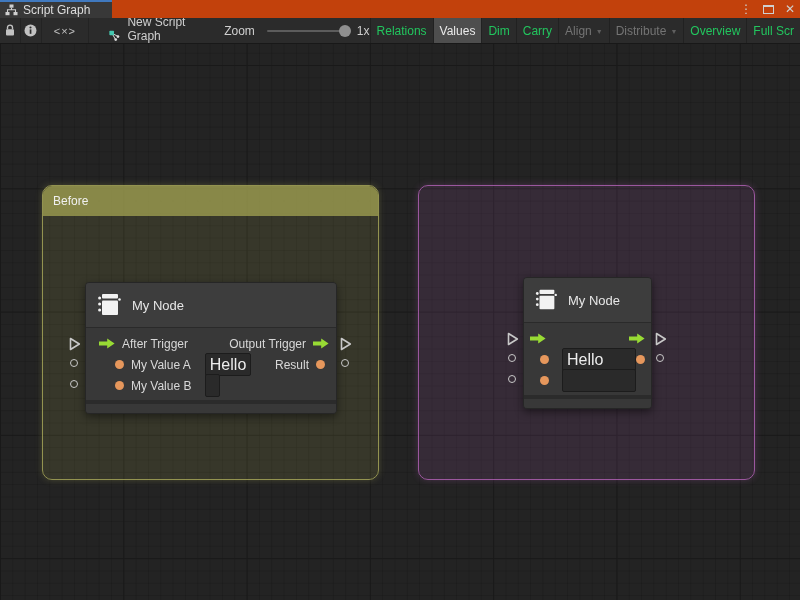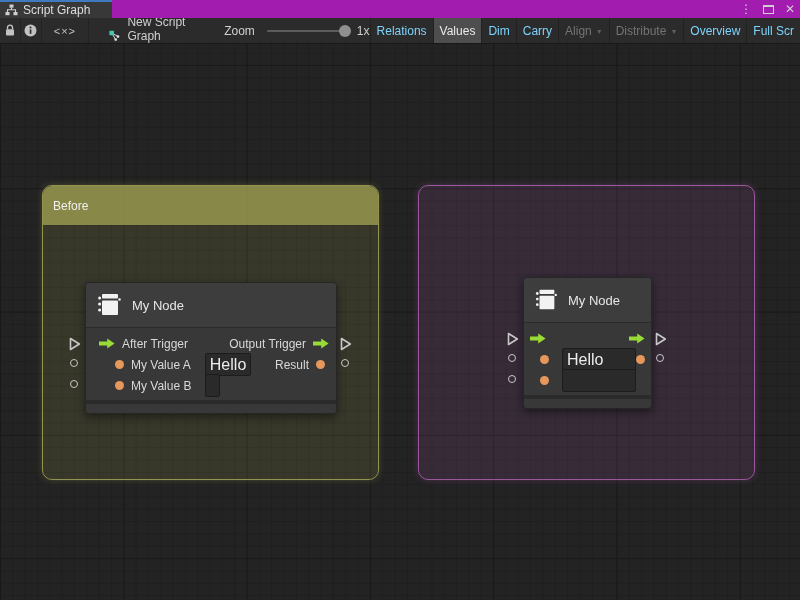--- a/index.html
+++ b/index.html
@@ -7,21 +7,21 @@
   body {
     position: relative;
     background: #191919;
     font-family: "Liberation Sans", sans-serif;
     font-size: 12px;
     color: #cccccc;
     -webkit-font-smoothing: antialiased;
   }
 
   
-  .tabbar { position: absolute; top:0; left:0; width:800px; height:18px; background:#a21caf;text-decoration:underline; }
+  .tabbar { position: absolute; top:0; left:0; width:800px; height:18px; background:#c2410c;text-decoration:underline; }
   .tab {
     position:absolute; left:0; top:0; width:112px; height:18px;
     background:#383838; border-top:2px solid #4079bf;
     display:flex; align-items:center; gap:5px; padding-left:5px;
     color:#dedede;
   }
   .win-controls { position:absolute; right:5px; top:0; height:18px; display:flex; align-items:center; gap:11px; color:#cfcfcf; }
   .win-glyph { font-size:12px; line-height:18px; cursor:default; }
   .win-max { width:11px; height:9px; border:1px solid #cfcfcf; border-top:2.5px solid #cfcfcf; display:inline-block; }
 
@@ -34,21 +34,21 @@
   .tb-icon-btn { display:flex; align-items:center; justify-content:center; border-right:1px solid #232323; }
   .tb-lock { width:27px; } .tb-info { width:27px; } .tb-code { width:62px; font-size:11px; letter-spacing:1px; color:#c2c2c2; }
   .tb-newgraph { display:flex; align-items:flex-end; gap:7px; margin-left:16px; padding:0 4px; }
   .tb-zoom { display:flex; align-items:center; margin-left:22px; }
   .zoom-track { position:relative; width:80px; height:2px; background:#5c5c5c; margin-left:12px; border-radius:1px; }
   .zoom-handle { position:absolute; right:-4px; top:-5px; width:12px; height:12px; border-radius:50%; background:#8f8f8f; }
   .zoom-val { margin-left:10px; }
   .tb-right { margin-left:auto; display:flex; align-items:stretch; }
   .tb-btn {
     display:flex; align-items:center; gap:4px; padding:0 6px;
-    border-left:1px solid #212121; color:#7dd3fc; white-space:nowrap; cursor:default;
+    border-left:1px solid #212121; color:#22c55e; white-space:nowrap; cursor:default;
   }
   .tb-btn.active { background:#4e4e4e; color:#eaeaea; }
   .tb-btn.disabled { color:#747474; }
   .dd-arrow { font-size:7px; color:#8a8a8a; padding-top:2px; }
   .tb-btn.disabled .dd-arrow { color:#5f5f5f; }
 
   
   .canvas {
     position:absolute; top:44px; left:0; width:800px; height:556px;
     background-color:#232323;
@@ -56,21 +56,21 @@
       linear-gradient(to right, #191919 1px, transparent 1px),
       linear-gradient(to bottom, #191919 1px, transparent 1px),
       linear-gradient(to right, rgba(0,0,0,0.13) 1px, transparent 1px),
       linear-gradient(to bottom, rgba(0,0,0,0.13) 1px, transparent 1px);
     background-size: 123.3px 123.3px, 123.3px 123.3px, 12.33px 12.33px, 12.33px 12.33px;
     background-position: 0 0, 0 21px, 0 0, 0 21px;
   }
 
   
   .group { position:absolute; width:337px; height:295px; border-radius:10px; overflow:hidden; display:flex; flex-direction:column; }
-  .group-header { height:39px; display:flex; align-items:center; padding-left:10px; color:#f0f0f0; font-size:12px; }
+  .group-header { height:30px; display:flex; align-items:center; padding-left:10px; color:#f0f0f0; font-size:12px; }
   .group-body { flex:1; }
   .group-before { left:42px; top:141px; border:1.5px solid rgba(186,186,96,0.75); box-shadow:0 0 7px rgba(186,186,96,0.25); }
   .group-before .group-header { background:rgba(176,176,88,0.72); }
   .group-before .group-body  { background:rgba(176,176,88,0.14); }
   .group-after { left:418px; top:141px; border:1.5px solid rgba(196,105,200,0.75); box-shadow:0 0 7px rgba(196,105,200,0.25); }
   .group-after .group-header { background:rgba(188,97,192,0.70); }
   .group-after .group-body  { background:rgba(188,97,192,0.13); }
 
   
   .node {

